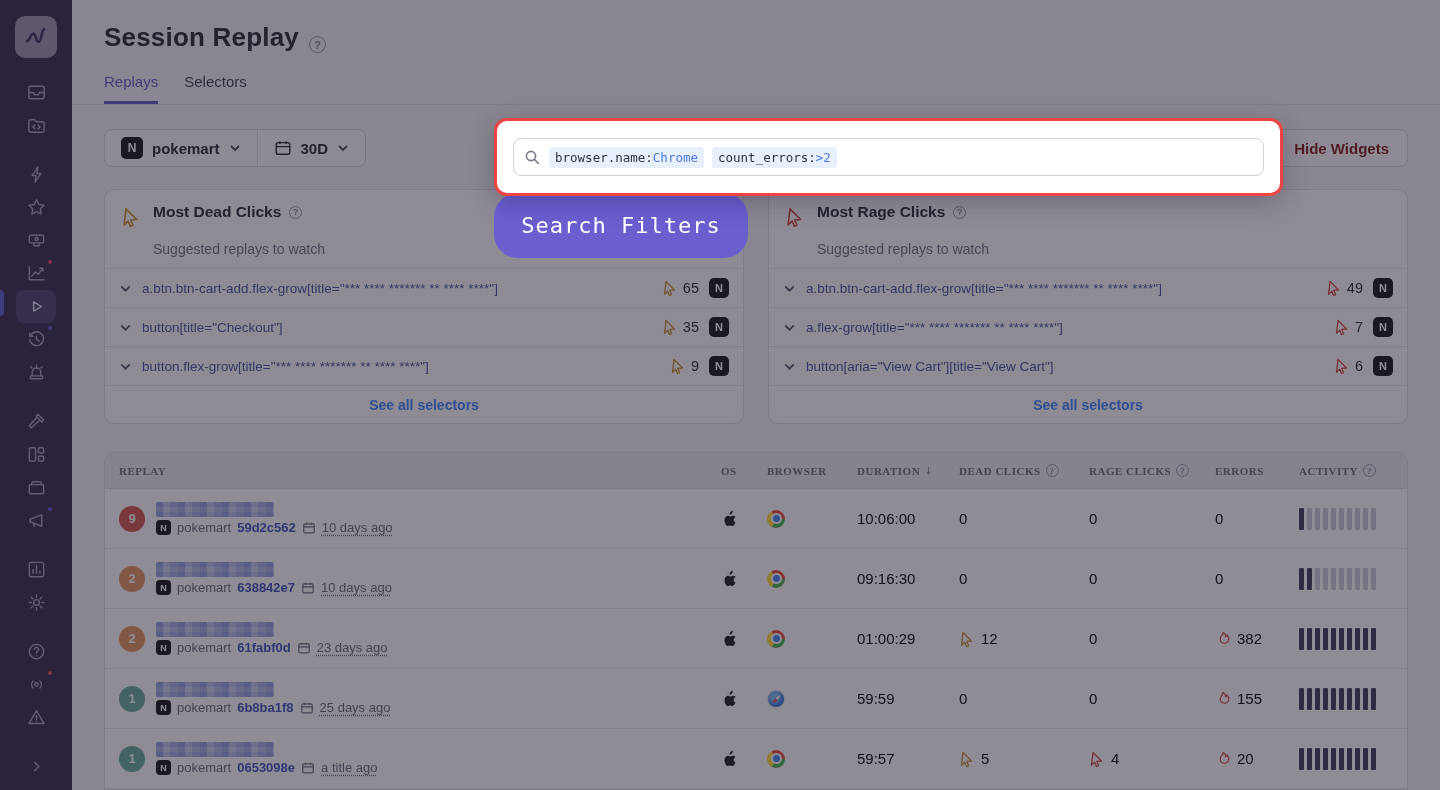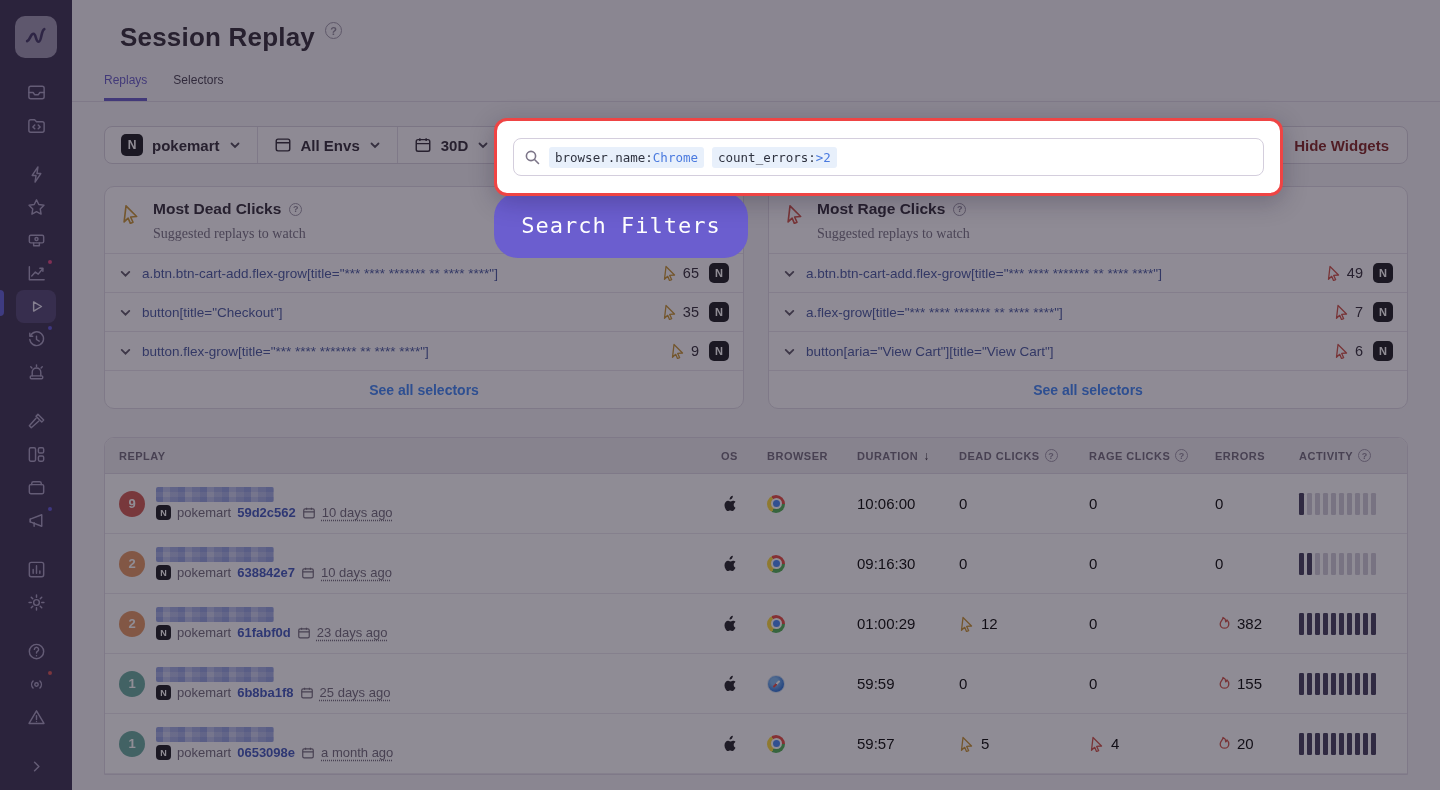--- a/index.html
+++ b/index.html
@@ -17,28 +17,28 @@
   .side-item.gap { margin-top:16px; }
   .side-item.active { background:#4d4170; color:#e8e3f5; }
   .side-item svg { display:block; }
   .side-dot { position:absolute; top:1px; right:2px; width:8px; height:8px; border-radius:50%;
               border:2px solid #352a4d; }
   .active-pip { position:absolute; left:0; top:290px; width:4px; height:26px; background:#5b5bd6;
                 border-radius:0 4px 4px 0; }
 
   
   main { flex:1; position:relative; }
-  .page-head { display:flex; align-items:flex-start; gap:10px; padding:22px 32px 0 32px;margin-left:16px; }
+  .page-head { display:flex; align-items:flex-end; gap:10px; padding:22px 32px 0 32px; }
   .page-head h1 { font-size:26px; font-weight:700; color:#2c2533; letter-spacing:.2px; }
   .qcirc { display:inline-flex; align-items:center; justify-content:center; border:1.4px solid #9a93a6;
            color:#8d8699; border-radius:50%; font-weight:700; flex:none; }
   .qcirc.big { width:17px; height:17px; font-size:11px; }
   .qcirc.small { width:13px; height:13px; font-size:9px; }
   .tabs { display:flex; gap:26px; padding:0 32px; margin-top:20px; border-bottom:1px solid #dcd6e4; }
-  .tab { font-size:12px; color:#40394c; padding-bottom:11px; border-bottom:3px solid transparent; cursor:pointer; }
+  .tab { font-size:15px; color:#40394c; padding-bottom:11px; border-bottom:3px solid transparent; cursor:pointer; }
   .tab.active { color:#6257c7; border-bottom-color:#6257c7; font-weight:500; }
   .content { padding:0 32px; }
 
   
   .filter-row { display:flex; justify-content:space-between; margin-top:24px; }
   .seg-group { display:flex; height:38px; border:1px solid #d5cfdd; border-radius:8px; background:#faf9fc;
                align-items:stretch; }
   .seg { display:flex; align-items:center; gap:9px; padding:0 16px; font-size:15px; font-weight:700;
          color:#2c2533; cursor:pointer; }
   .seg + .seg { border-left:1px solid #ddd7e4; }
@@ -51,38 +51,38 @@
   .nbadge.md { width:22px; height:22px; font-size:12px; }
   .nbadge.sm { width:20px; height:20px; font-size:11px; }
   .nbadge.xs { width:15px; height:15px; font-size:9px; border-radius:4px; }
 
   
   .widgets { display:flex; gap:24px; margin-top:22px; }
   .wcard { flex:1; background:#fcfbfe; border:1px solid #ddd7e4; border-radius:10px; overflow:hidden; }
   .whead { display:flex; gap:12px; padding:13px 16px 11px 16px; align-items:flex-start; }
   .whead .cursor-ic { margin-top:4px; }
   .wtitle { display:flex; align-items:center; gap:8px; font-size:15.5px; font-weight:700; color:#2c2533; }
-  .wsub { font-size:14px; color:#746d80; margin-top:8px;font-family:Liberation Serif, serif; }
+  .wsub { font-size:14px; color:#746d80; margin-top:20px; }
   .wrow { display:flex; align-items:center; gap:10px; height:39px; padding:0 14px;
           border-top:1px solid #e6e1ec; cursor:pointer; }
   .wrow .chev { color:#5a5365; display:flex; }
   .sel-link { font-size:13.5px; color:#44549f; text-decoration:none; white-space:nowrap; overflow:hidden;
               text-overflow:ellipsis; flex:1; cursor:pointer; }
   .wcount { display:flex; align-items:center; gap:5px; font-size:14.5px; color:#2c2533; }
   .wfoot { border-top:1px solid #e6e1ec; height:38px; display:flex; align-items:center; justify-content:center;
            font-size:14px; font-weight:700; color:#3b82f6; cursor:pointer; }
 
   
   .rtable { margin-top:28px; border:1px solid #ddd7e4; border-radius:10px 10px 0 0; overflow:hidden;
             background:#fdfcfe; }
   .tgrid { display:grid; grid-template-columns: 1fr 42px 86px 98px 126px 122px 80px 94px;
            align-items:center; padding:0 14px; column-gap:4px; }
   .thead { background:#edeaf1; height:36px; border-bottom:1px solid #ddd7e4; }
   .th { font-size:11px; font-weight:700; letter-spacing:.5px; color:#6e6779; text-transform:uppercase;
-        display:flex; align-items:center; gap:5px; cursor:pointer; }
+        display:flex; align-items:center; gap:5px; cursor:pointer;font-family:Liberation Serif, serif; }
   .sort-ic { font-size:12px; color:#2c2533; }
   .trow { height:60px; border-bottom:1px solid #e9e4ee; cursor:pointer; background:#fdfcfe; }
   .rcell { display:flex; align-items:center; gap:11px; min-width:0; }
   .avatar { width:26px; height:26px; border-radius:50%; color:#fff; font-size:13px; font-weight:700;
             display:flex; align-items:center; justify-content:center; flex:none; }
   .rmain { display:flex; flex-direction:column; gap:3px; min-width:0; }
   .blur-name { width:118px; height:15px; border-radius:2px; filter:blur(.6px);
     background:
       repeating-linear-gradient(90deg, rgba(96,118,208,.50) 0 7px, rgba(168,178,228,.42) 7px 14px, rgba(124,140,214,.48) 14px 22px),
       repeating-linear-gradient(0deg, rgba(120,140,220,.45) 0 5px, rgba(180,188,232,.35) 5px 10px); }
@@ -277,30 +277,20 @@
         <div class="seg-group">
           <div class="seg">
             <span class="nbadge md">N</span>
             <span>pokemart</span>
             <svg class="chev-down" width="12" height="12" viewBox="0 0 12 12" fill="none" stroke="currentColor" stroke-width="1.8" stroke-linecap="round">
                 <path d="M2.5 4.5L6 8l3.5-3.5"></path>
               </svg>
           </div>
           <div class="seg">
             <svg width="18" height="18" viewBox="0 0 20 20" fill="none" stroke="#2c2533" stroke-width="1.6" stroke-linejoin="round">
-                <rect x="2.5" y="3.5" width="15" height="13" rx="2"></rect>
-                <path d="M2.5 7.5h15M5.5 5.6h.01M8 5.6h.01"></path>
-              </svg>
-            <span>All Envs</span>
-            <svg class="chev-down" width="12" height="12" viewBox="0 0 12 12" fill="none" stroke="currentColor" stroke-width="1.8" stroke-linecap="round">
-                <path d="M2.5 4.5L6 8l3.5-3.5"></path>
-              </svg>
-          </div>
-          <div class="seg">
-            <svg width="18" height="18" viewBox="0 0 20 20" fill="none" stroke="#2c2533" stroke-width="1.6" stroke-linejoin="round">
                 <rect x="2.5" y="4" width="15" height="13" rx="2"></rect>
                 <path d="M2.5 8.5h15M6.5 2.5v3M13.5 2.5v3"></path>
               </svg>
             <span>30D</span>
             <svg class="chev-down" width="12" height="12" viewBox="0 0 12 12" fill="none" stroke="currentColor" stroke-width="1.8" stroke-linecap="round">
                 <path d="M2.5 4.5L6 8l3.5-3.5"></path>
               </svg>
           </div>
         </div>
         <button class="btn-plain">Hide Widgets</button>
@@ -708,21 +698,21 @@
         <span class="rmeta">
           <span class="nbadge xs">N</span>
           <span>pokemart</span>
           <span class="rid">0653098e</span>
           <span class="cal-ic">
                       <svg width="14" height="14" viewBox="0 0 20 20" fill="none" stroke="currentColor" stroke-width="1.7" stroke-linejoin="round">
                         <rect x="2.5" y="4" width="15" height="13" rx="2"></rect>
                         <path d="M2.5 8.5h15M6.5 2.5v3M13.5 2.5v3"></path>
                       </svg>
                     </span>
-          <span class="rage-link">a month ago</span>
+          <span class="rage-link">a title ago</span>
         </span>
       </div>
     </div>
     <div class="rcell">
                 <span class="os-apple">
                   <svg width="17" height="19" viewBox="0 0 20 22" fill="currentColor">
                     <path d="M13.9 2c.2 1.1-.3 2.2-1 3-.7.8-1.8 1.4-2.8 1.3-.2-1.1.4-2.2 1-2.9C11.8 2.6 12.9 2.1 13.9 2zM16.9 8.6c-1.2-.9-2.6-1-3.7-.5-.7.3-1.3.5-1.9.5-.7 0-1.3-.3-2-.5-1.3-.5-2.8 0-3.8 1.1-2 2.1-1.7 6 0 8.6.6 1 1.5 2.1 2.6 2.1 1 0 1.4-.6 2.7-.6 1.2 0 1.6.6 2.6.6 1.1 0 1.9-1 2.6-2 .5-.8.8-1.6 1-2-.1-.1-2.1-.9-2.1-3.2 0-2 1.6-3 1.7-3.1z"></path>
                   </svg>
                 </span>
               </div>

